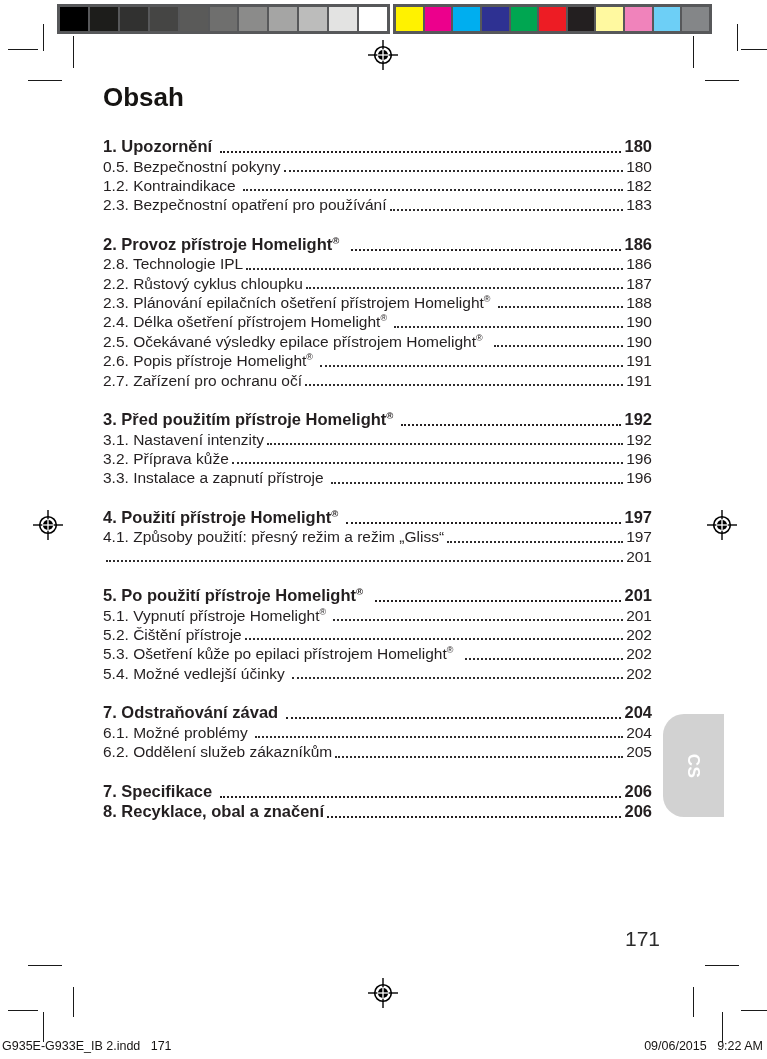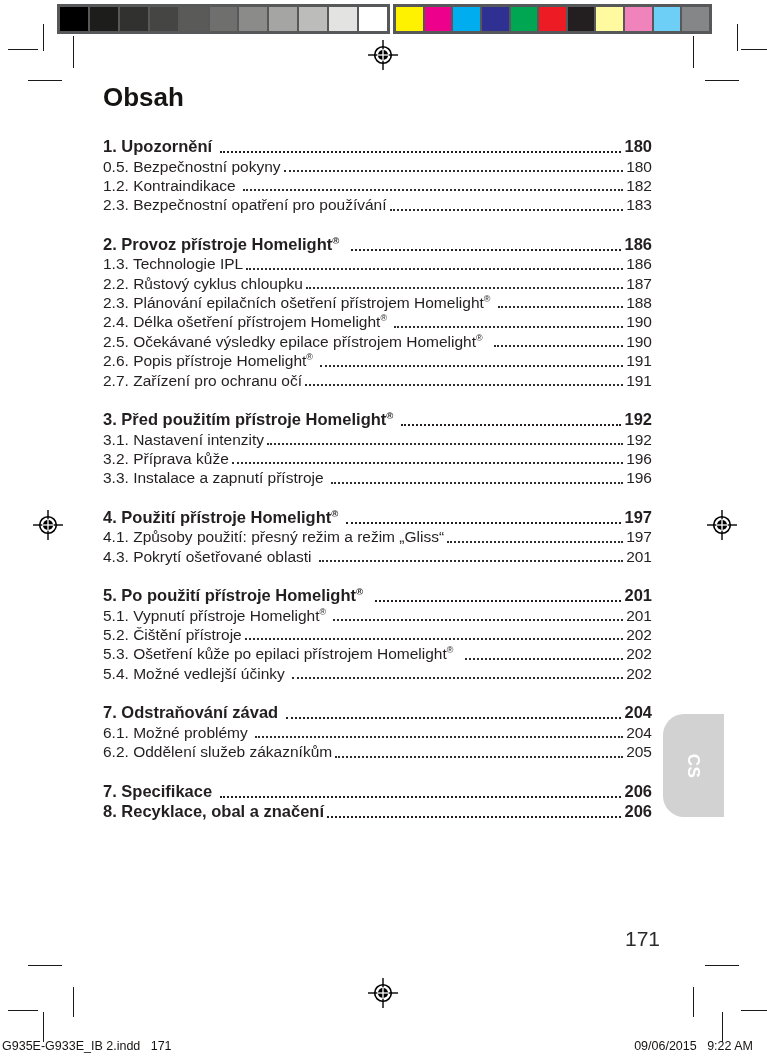--- a/index.html
+++ b/index.html
@@ -60,21 +60,21 @@
     transform: rotate(90deg);
     color: #ffffff; font-weight: bold; font-size: 17px; letter-spacing: 0.5px;
   }
 
   
   .pageno {
     position: absolute; left: 580px; top: 927px; width: 80px;
     text-align: right; font-size: 21px; color: #2b2b2b;
   }
   .footer-left  { position: absolute; left: 2px;  bottom: 6px; font-size: 12.5px; color: #161412; white-space: pre; }
-  .footer-right { position: absolute; right: 14px; bottom: 6px; font-size: 12.5px; color: #161412; white-space: pre; margin-top: 29px; }
+  .footer-right { position: absolute; right: 4px; bottom: 6px; font-size: 12.5px; color: #161412; white-space: pre; margin-top: 29px; }
 </style>
 </head>
 <body>
 
 <div id="graybar" class="calbar">
     <div class="sw" style="background: rgb(0, 0, 0);"></div>
     <div class="sw" style="background: rgb(29, 29, 27);"></div>
     <div class="sw" style="background: rgb(49, 49, 48);"></div>
     <div class="sw" style="background: rgb(69, 69, 68);"></div>
     <div class="sw" style="background: rgb(90, 90, 89);"></div>
@@ -153,38 +153,38 @@
   <h1>Obsah</h1>
   <div>
       <div class="group">
         <div class="row bold"><span class="label">1. Upozornění </span><span class="leader"></span><span class="pg">180</span></div>
         <div class="row"><span class="label">0.5. Bezpečnostní pokyny</span><span class="leader"></span><span class="pg">180</span></div>
         <div class="row"><span class="label">1.2. Kontraindikace </span><span class="leader"></span><span class="pg">182</span></div>
         <div class="row"><span class="label">2.3. Bezpečnostní opatření pro používání</span><span class="leader"></span><span class="pg">183</span></div>
       </div>
       <div class="group">
         <div class="row bold"><span class="label">2. Provoz přístroje Homelight<sup>®</sup>  </span><span class="leader"></span><span class="pg">186</span></div>
-        <div class="row"><span class="label">1.3. Technologie IPL</span><span class="leader"></span><span class="pg">186</span></div>
+        <div class="row"><span class="label">2.8. Technologie IPL</span><span class="leader"></span><span class="pg">186</span></div>
         <div class="row"><span class="label">2.2. Růstový cyklus chloupku</span><span class="leader"></span><span class="pg">187</span></div>
         <div class="row"><span class="label">2.3. Plánování epilačních ošetření přístrojem Homelight<sup>®</sup> </span><span class="leader"></span><span class="pg">188</span></div>
         <div class="row"><span class="label">2.4. Délka ošetření přístrojem Homelight<sup>®</sup> </span><span class="leader"></span><span class="pg">190</span></div>
         <div class="row"><span class="label">2.5. Očekávané výsledky epilace přístrojem Homelight<sup>®</sup>  </span><span class="leader"></span><span class="pg">190</span></div>
         <div class="row"><span class="label">2.6. Popis přístroje Homelight<sup>®</sup> </span><span class="leader"></span><span class="pg">191</span></div>
         <div class="row"><span class="label">2.7. Zařízení pro ochranu očí</span><span class="leader"></span><span class="pg">191</span></div>
       </div>
       <div class="group">
         <div class="row bold"><span class="label">3. Před použitím přístroje Homelight<sup>®</sup> </span><span class="leader"></span><span class="pg">192</span></div>
         <div class="row"><span class="label">3.1. Nastavení intenzity</span><span class="leader"></span><span class="pg">192</span></div>
         <div class="row"><span class="label">3.2. Příprava kůže</span><span class="leader"></span><span class="pg">196</span></div>
         <div class="row"><span class="label">3.3. Instalace a zapnutí přístroje </span><span class="leader"></span><span class="pg">196</span></div>
       </div>
       <div class="group">
         <div class="row bold"><span class="label">4. Použití přístroje Homelight<sup>®</sup> </span><span class="leader"></span><span class="pg">197</span></div>
         <div class="row"><span class="label">4.1. Způsoby použití: přesný režim a režim „Gliss“</span><span class="leader"></span><span class="pg">197</span></div>
-        <div class="row"><span class="label">4.3. Pokrytí ošetřované oblasti </span><span class="leader"></span><span class="pg">201</span></div>
+        <div class="row"><span class="leader"></span><span class="pg">201</span></div>
       </div>
       <div class="group">
         <div class="row bold"><span class="label">5. Po použití přístroje Homelight<sup>®</sup>  </span><span class="leader"></span><span class="pg">201</span></div>
         <div class="row"><span class="label">5.1. Vypnutí přístroje Homelight<sup>®</sup> </span><span class="leader"></span><span class="pg">201</span></div>
         <div class="row"><span class="label">5.2. Čištění přístroje</span><span class="leader"></span><span class="pg">202</span></div>
         <div class="row"><span class="label">5.3. Ošetření kůže po epilaci přístrojem Homelight<sup>®</sup>  </span><span class="leader"></span><span class="pg">202</span></div>
         <div class="row"><span class="label">5.4. Možné vedlejší účinky </span><span class="leader"></span><span class="pg">202</span></div>
       </div>
       <div class="group">
         <div class="row bold"><span class="label">7. Odstraňování závad </span><span class="leader"></span><span class="pg">204</span></div>

